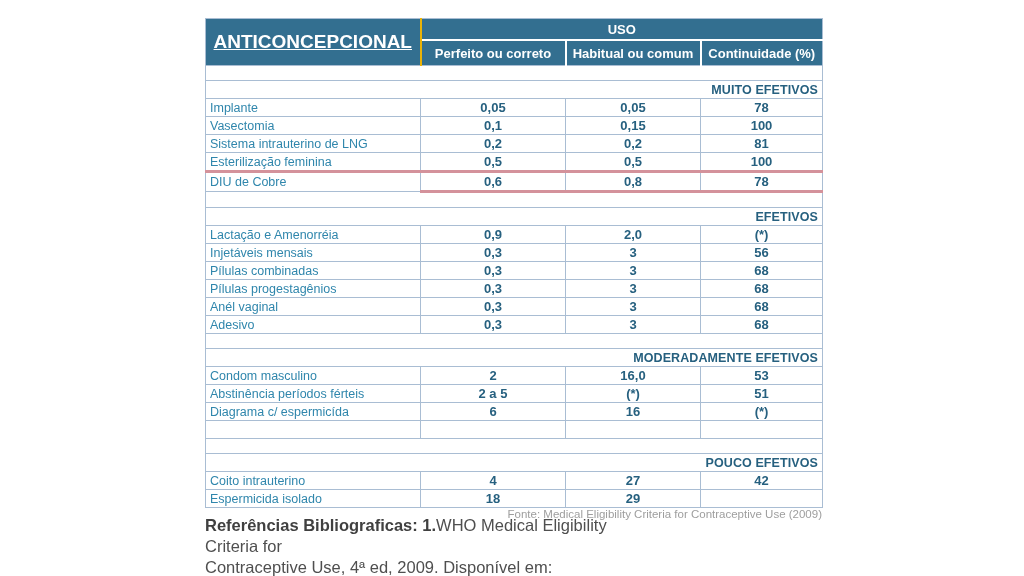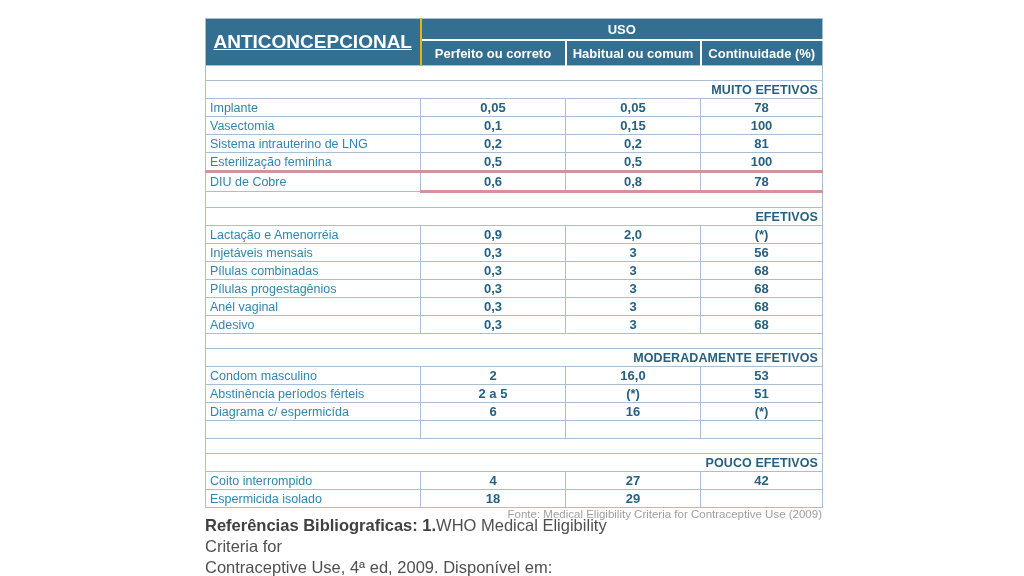--- a/index.html
+++ b/index.html
@@ -190,21 +190,21 @@
             <td class="value-cell"></td>
             <td class="value-cell"></td>
           </tr>
           <tr class="row-spacer">
             <td colspan="4"></td>
           </tr>
           <tr class="row-section">
             <td colspan="4">POUCO EFETIVOS</td>
           </tr>
           <tr class="row-data">
-            <td class="label-cell">Coito interrompido</td>
+            <td class="label-cell">Coito intrauterino</td>
             <td class="value-cell">4</td>
             <td class="value-cell">27</td>
             <td class="value-cell">42</td>
           </tr>
           <tr class="row-data">
             <td class="label-cell">Espermicida isolado</td>
             <td class="value-cell">18</td>
             <td class="value-cell">29</td>
             <td class="value-cell"></td>
           </tr>

